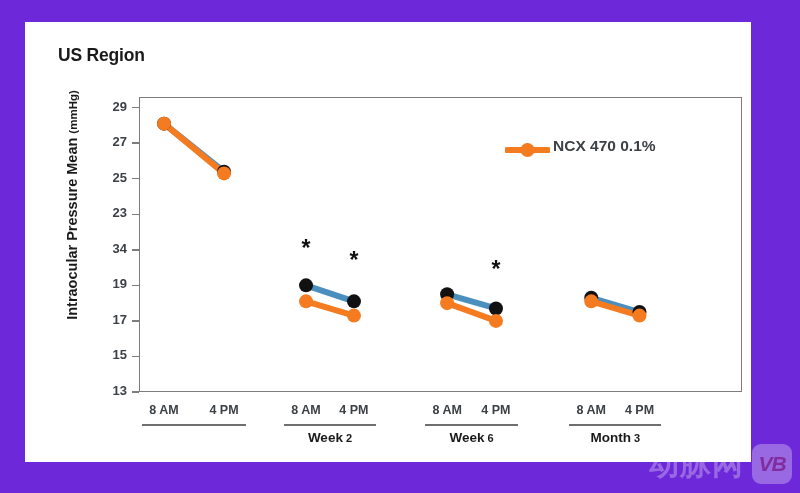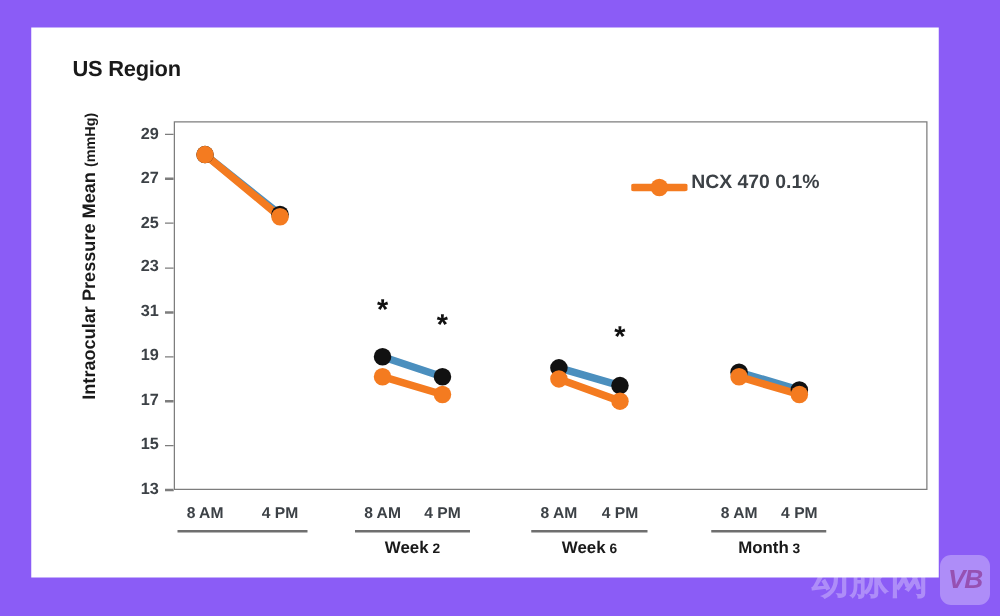--- a/index.html
+++ b/index.html
@@ -11,21 +11,21 @@
     height: 493px;
     overflow: hidden;
     font-family: "Liberation Sans", sans-serif;
     background: #ffffff;
   }
 
   #figure {
     position: relative;
     width: 800px;
     height: 493px;
-    background: #8b5cf6;
+    background: #6d28d9;
     box-sizing: border-box;
   }
 
   
   #card {
     position: absolute;
     left: 25px;
     top: 22px;
     width: 726px;
     height: 440px;
@@ -273,21 +273,21 @@
         </div>
         <div class="y-tick" style="top: 223.916px;">
           <span class="ytext">17</span>
           <span class="ymark"></span>
         </div>
         <div class="y-tick" style="top: 188.373px;">
           <span class="ytext">19</span>
           <span class="ymark"></span>
         </div>
         <div class="y-tick" style="top: 152.831px;">
-          <span class="ytext">31</span>
+          <span class="ytext">34</span>
           <span class="ymark"></span>
         </div>
         <div class="y-tick" style="top: 117.289px;">
           <span class="ytext">23</span>
           <span class="ymark"></span>
         </div>
         <div class="y-tick" style="top: 81.747px;">
           <span class="ytext">25</span>
           <span class="ymark"></span>
         </div>

